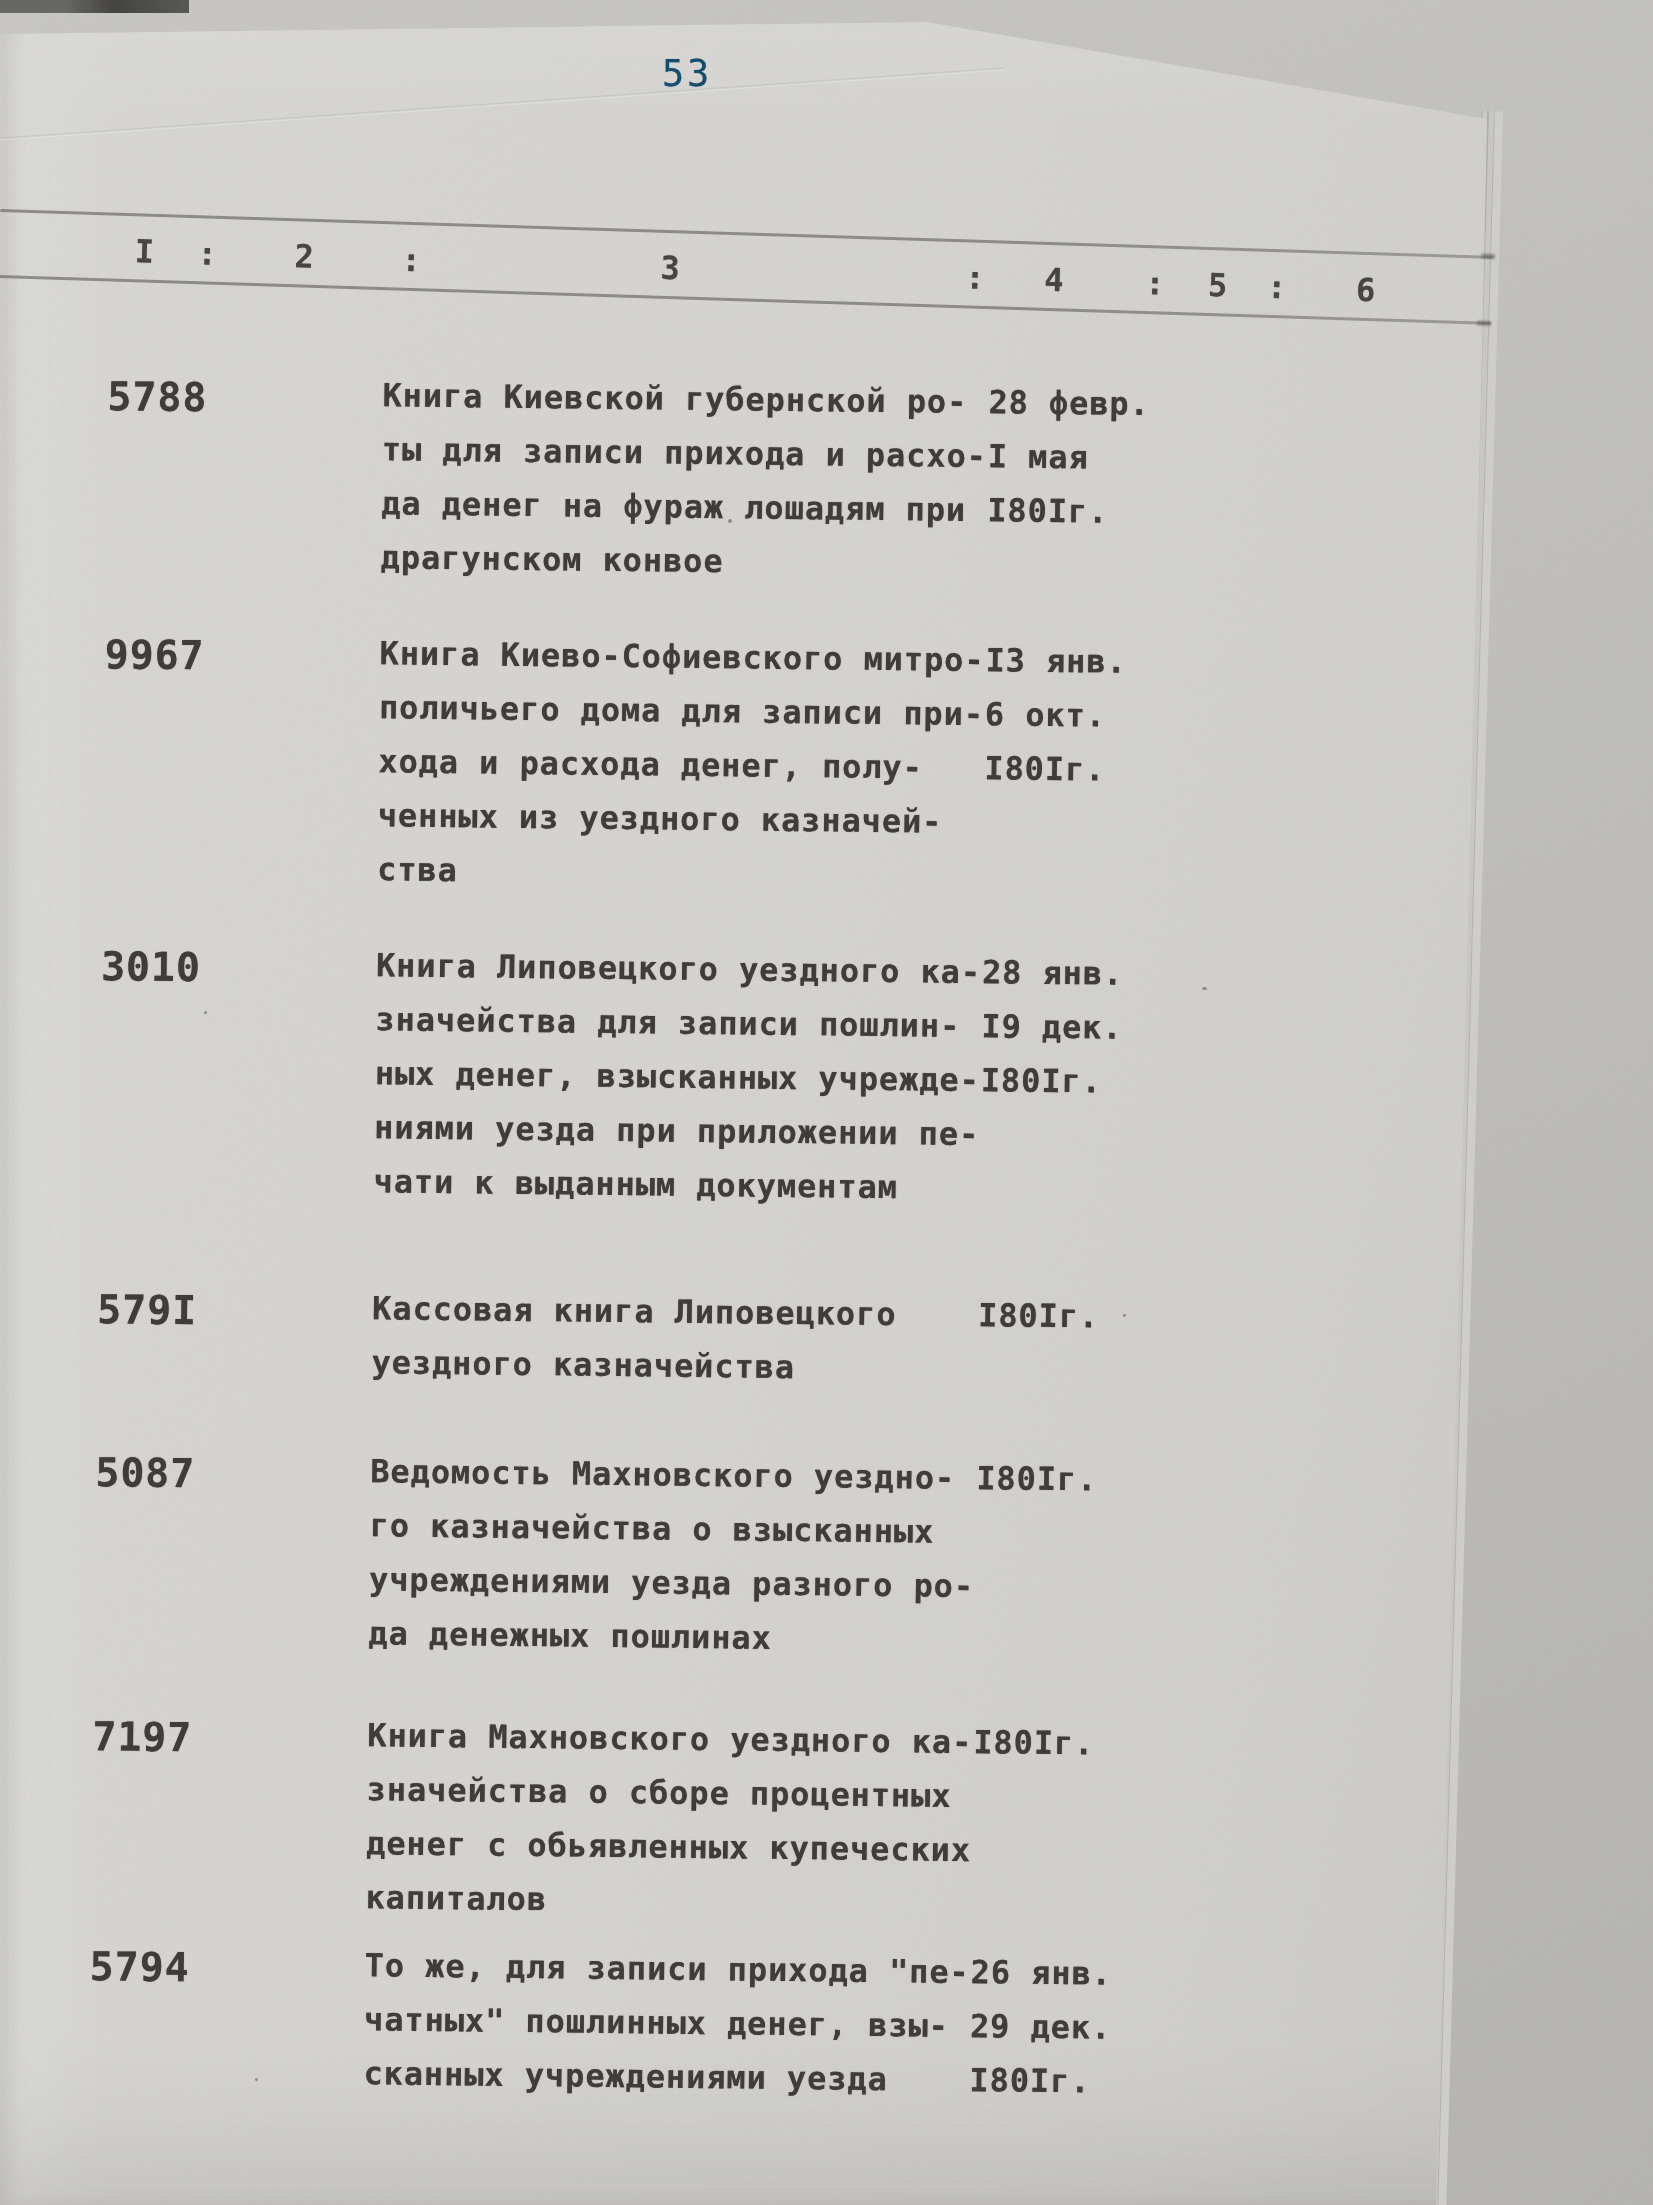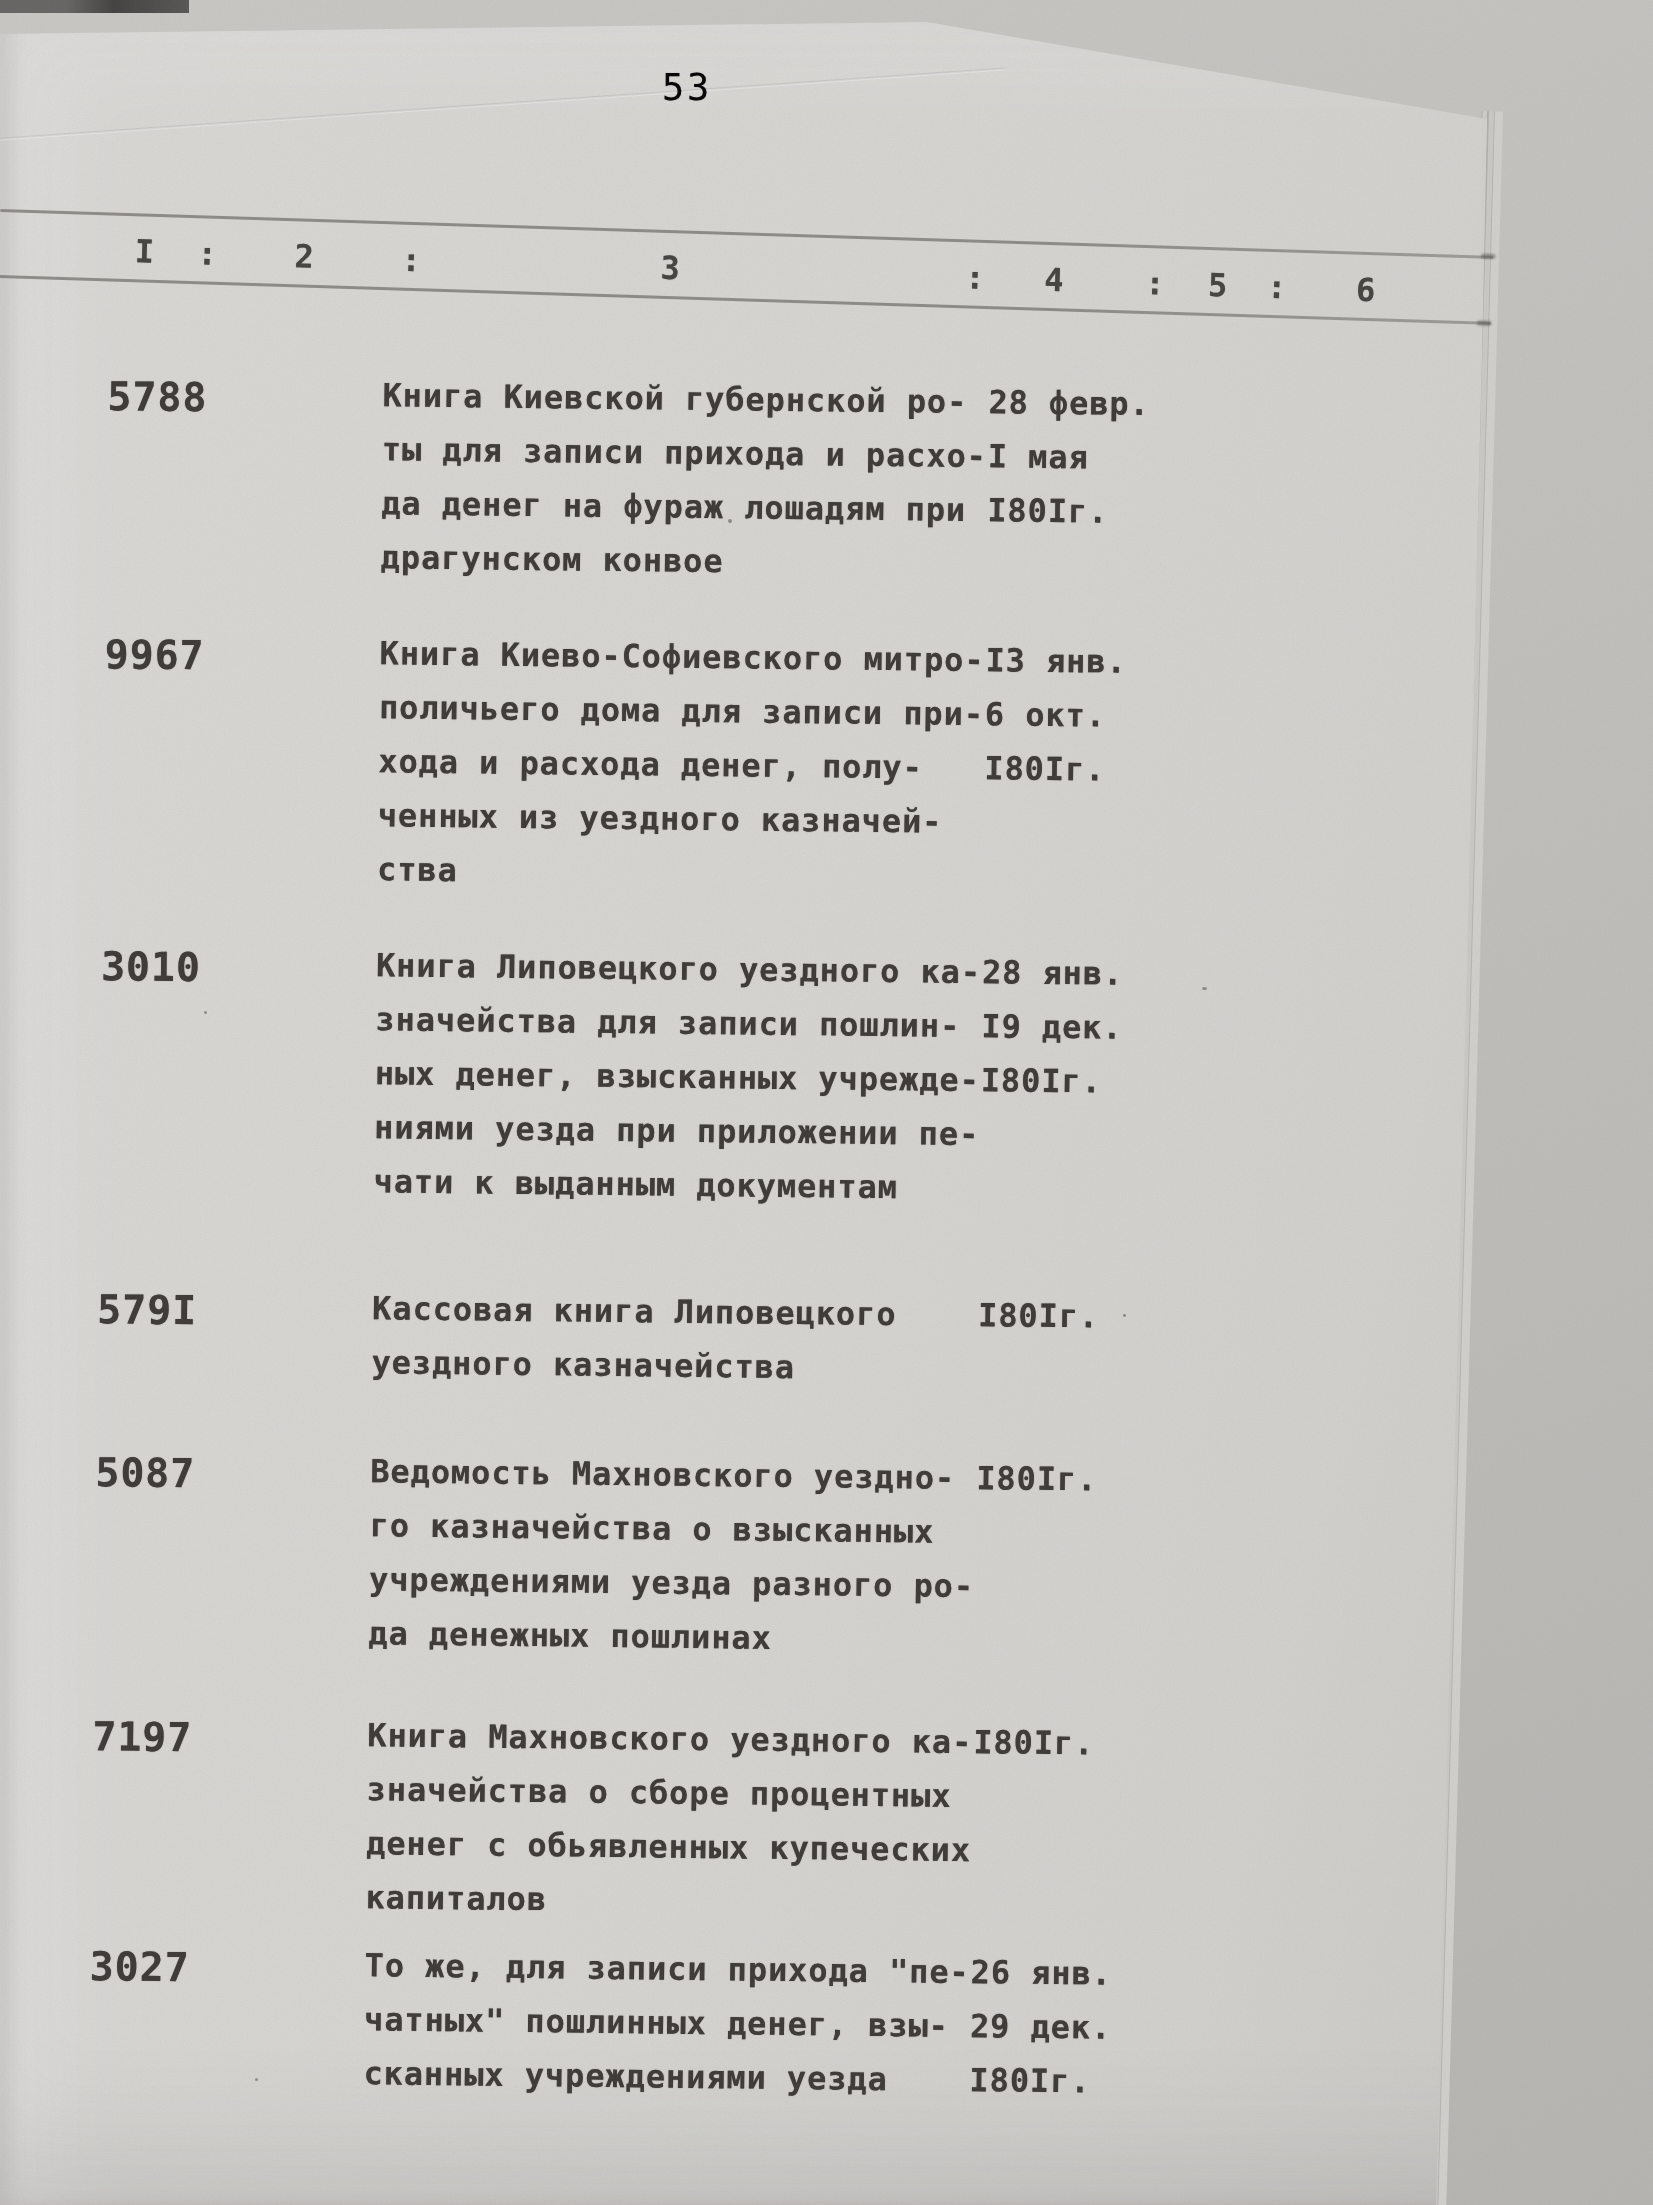--- a/index.html
+++ b/index.html
@@ -19,22 +19,22 @@
     box-shadow:inset -60px -43px 119px rgba(92,90,86,.16),
                inset 43px 51px 94px rgba(255,255,255,.22),
                inset 12px 0 15.3px rgba(120,118,114,.18);}
   .crease{position:absolute;left:-5.1px;top:138px;width:1012px;height:2.6px;
     transform:rotate(-4deg);transform-origin:left center;
     background:linear-gradient(180deg,rgba(110,108,104,.22),rgba(255,255,255,.5));
     filter:blur(0.5px);}
   .corner-strip{position:absolute;left:0;top:0;width:189px;height:12.8px;
     background:linear-gradient(90deg,rgba(84,83,81,.85) 0 35%,rgba(58,57,55,.95) 60%,rgba(74,73,71,.9) 100%);
     filter:blur(0.4px);}
-  .page-number{position:absolute;left:662px;top:66px;font-size:37px;
-    letter-spacing:2.6px;color:#000000;text-shadow:0 0 0.9px rgba(60,58,55,.55);}
+  .page-number{position:absolute;left:662px;top:52px;font-size:37px;
+    letter-spacing:2.6px;color:#0c4a6e;text-shadow:0 0 0.9px rgba(60,58,55,.55);}
   
   .header-band{position:absolute;left:0;top:209px;width:1499px;height:102px;
     transform:rotate(1.8deg);transform-origin:top left;}
   .rule{position:absolute;left:0;width:1494px;height:2.6px;border-radius:1.7px;
     background:linear-gradient(90deg,rgba(112,110,105,.72) 0 70%,rgba(112,110,105,.55) 100%);
     filter:blur(0.6px);}
   .rule-top{top:0;}
   .rule-bottom{top:66px;}
   .edge-tick{position:absolute;width:13.6px;height:5.1px;border-radius:1.7px;
     background:rgba(88,86,82,.55);filter:blur(0.9px);}
@@ -210,21 +210,21 @@
             <span class="desc">денег с обьявленных купеческих</span>
             <span class="date"></span>
           </div>
           <div class="line">
             <span class="desc">капиталов</span>
             <span class="date"></span>
           </div>
         </div>
       </div>
       <div class="entry" style="top: 1942px;">
-        <span class="entry-number">3027</span>
+        <span class="entry-number">5794</span>
         <div class="entry-lines">
           <div class="line">
             <span class="desc">То же, для записи прихода "пе-</span>
             <span class="date">26 янв.</span>
           </div>
           <div class="line">
             <span class="desc">чатных" пошлинных денег, взы-</span>
             <span class="date">29 дек.</span>
           </div>
           <div class="line">

